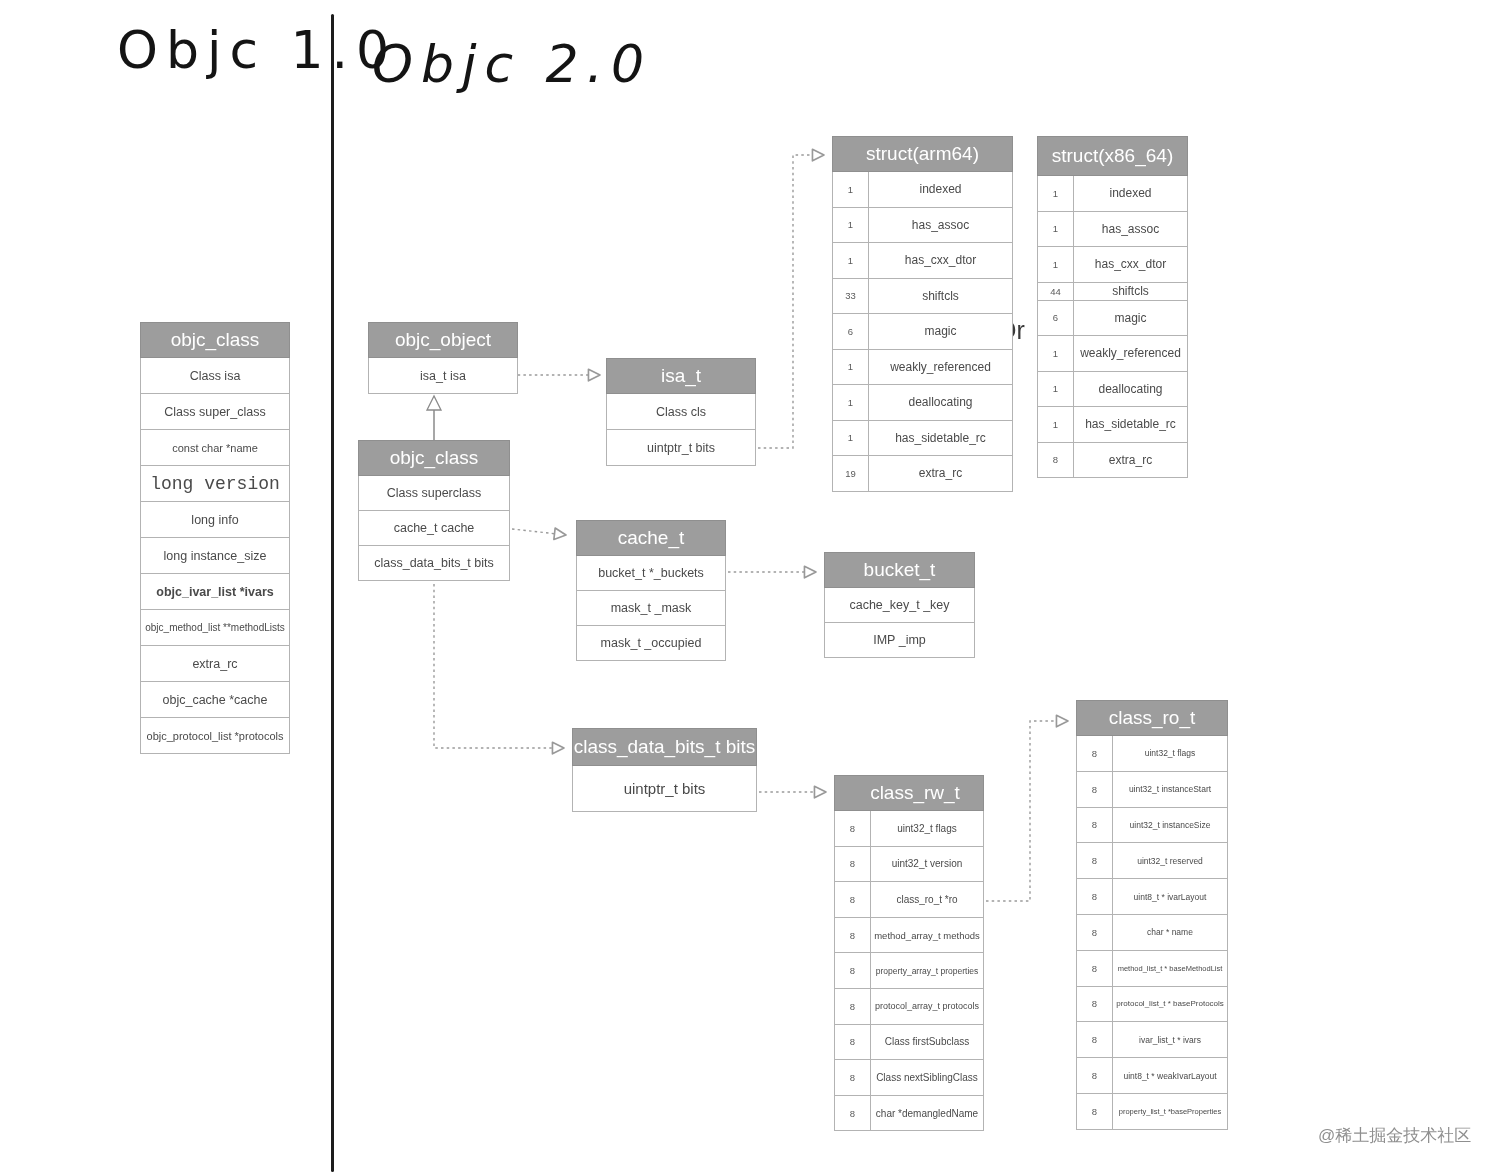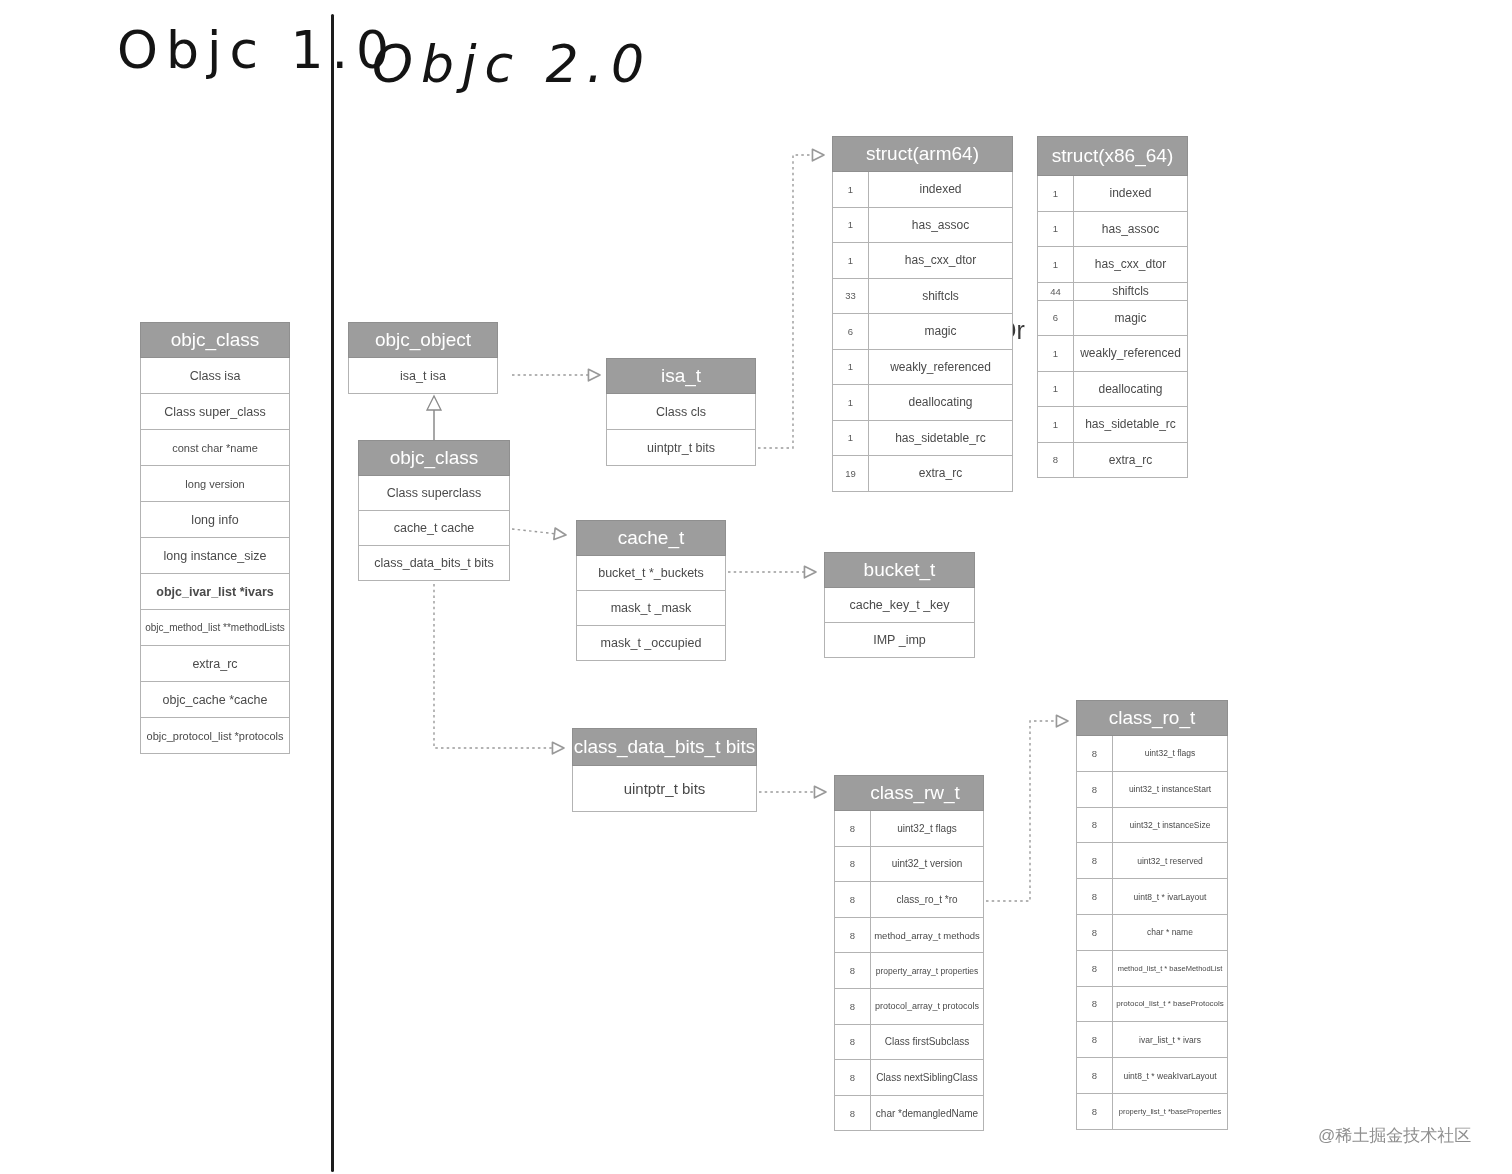--- a/index.html
+++ b/index.html
@@ -85,21 +85,21 @@
       <div class="tbl-row" style="height: 36px;">
         <div class="lbl" style="font-size: 12.5px;">Class isa</div>
       </div>
       <div class="tbl-row" style="height: 36px;">
         <div class="lbl" style="font-size: 12.5px;">Class super_class</div>
       </div>
       <div class="tbl-row" style="height: 36px;">
         <div class="lbl" style="font-size: 11px;">const char *name</div>
       </div>
       <div class="tbl-row" style="height: 36px;">
-        <div class="lbl" style="font-size: 11px;">long version</div>
+        <div class="lbl" style="font-size: 18px; font-family: Liberation Mono, monospace;">long version</div>
       </div>
       <div class="tbl-row" style="height: 36px;">
         <div class="lbl" style="font-size: 12.5px;">long info</div>
       </div>
       <div class="tbl-row" style="height: 36px;">
         <div class="lbl" style="font-size: 12.5px;">long instance_size</div>
       </div>
       <div class="tbl-row" style="height: 36px; font-weight: bold;">
         <div class="lbl" style="font-size: 12.5px;">objc_ivar_list *ivars</div>
       </div>
@@ -109,21 +109,21 @@
       <div class="tbl-row" style="height: 36px;">
         <div class="lbl" style="font-size: 12.5px;">extra_rc</div>
       </div>
       <div class="tbl-row" style="height: 36px;">
         <div class="lbl" style="font-size: 12.5px;">objc_cache *cache</div>
       </div>
       <div class="tbl-row" style="height: 36px;">
         <div class="lbl" style="font-size: 11px;">objc_protocol_list *protocols</div>
       </div>
     </div>
-    <div class="tbl" style="left: 348px; top: 322px; width: 150px;">
+    <div class="tbl" style="left: 368px; top: 322px; width: 150px;">
       <div class="tbl-header" style="height: 36px;">objc_object</div>
       <div class="tbl-row" style="height: 36px;">
         <div class="lbl" style="font-size: 12.5px;">isa_t isa</div>
       </div>
     </div>
     <div class="tbl" style="left: 358px; top: 440px; width: 152px;">
       <div class="tbl-header" style="height: 36px;">objc_class</div>
       <div class="tbl-row" style="height: 35px;">
         <div class="lbl" style="font-size: 12.5px;">Class superclass</div>
       </div>

